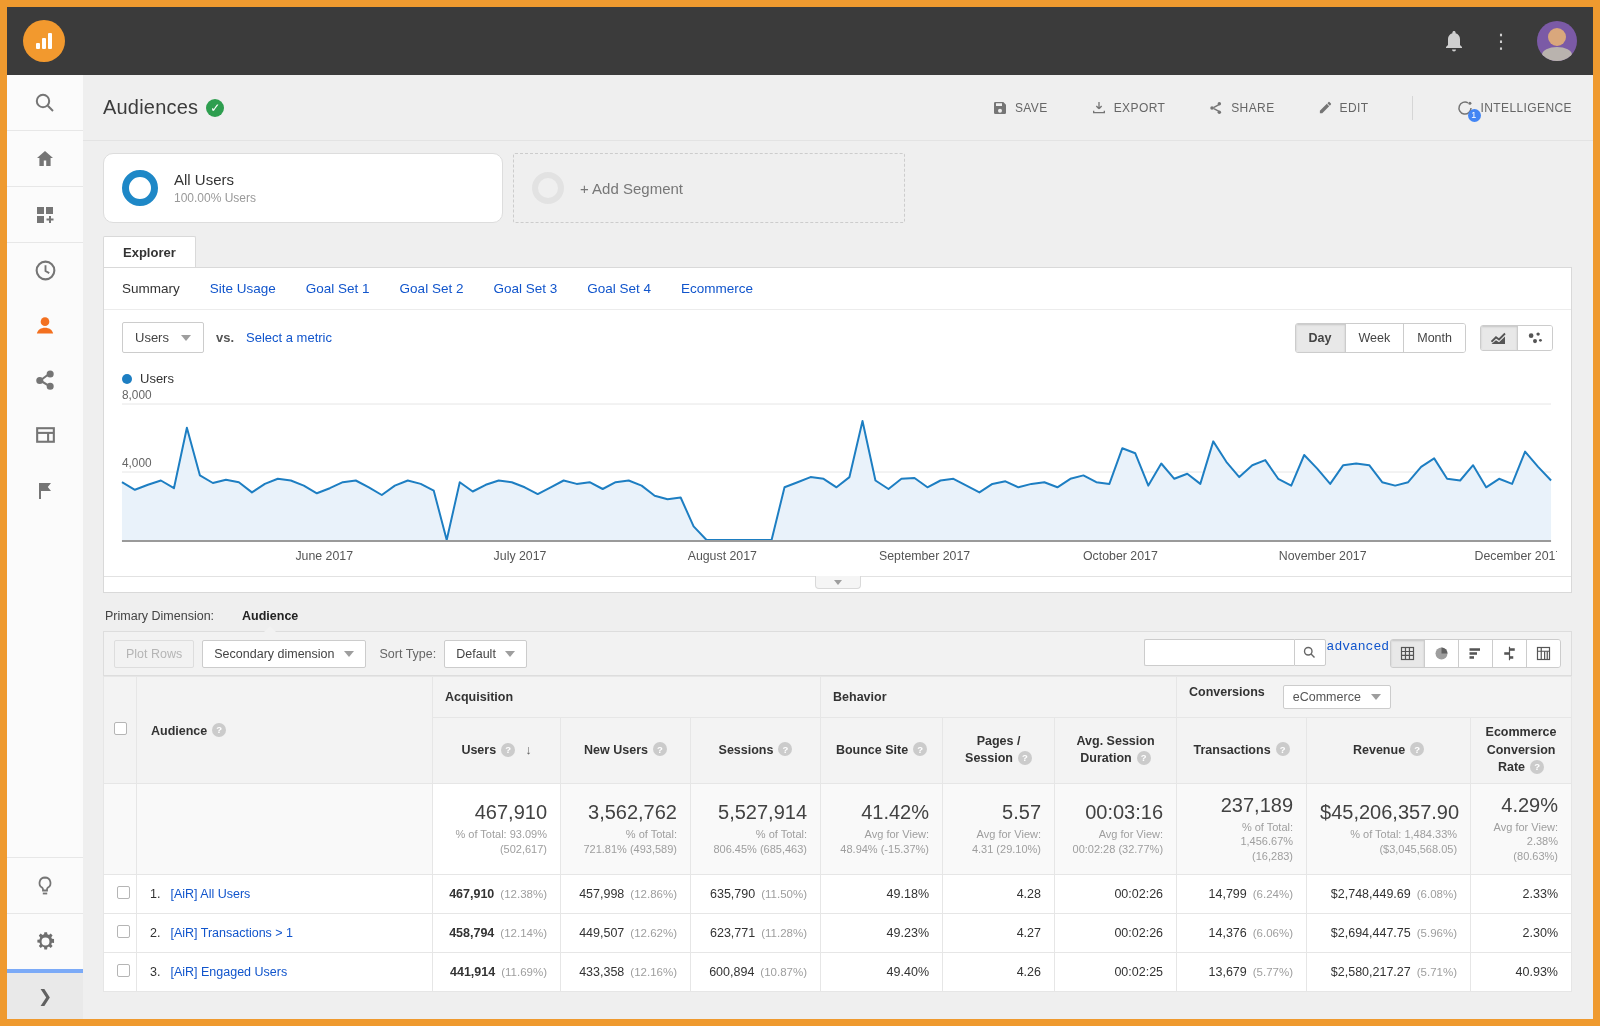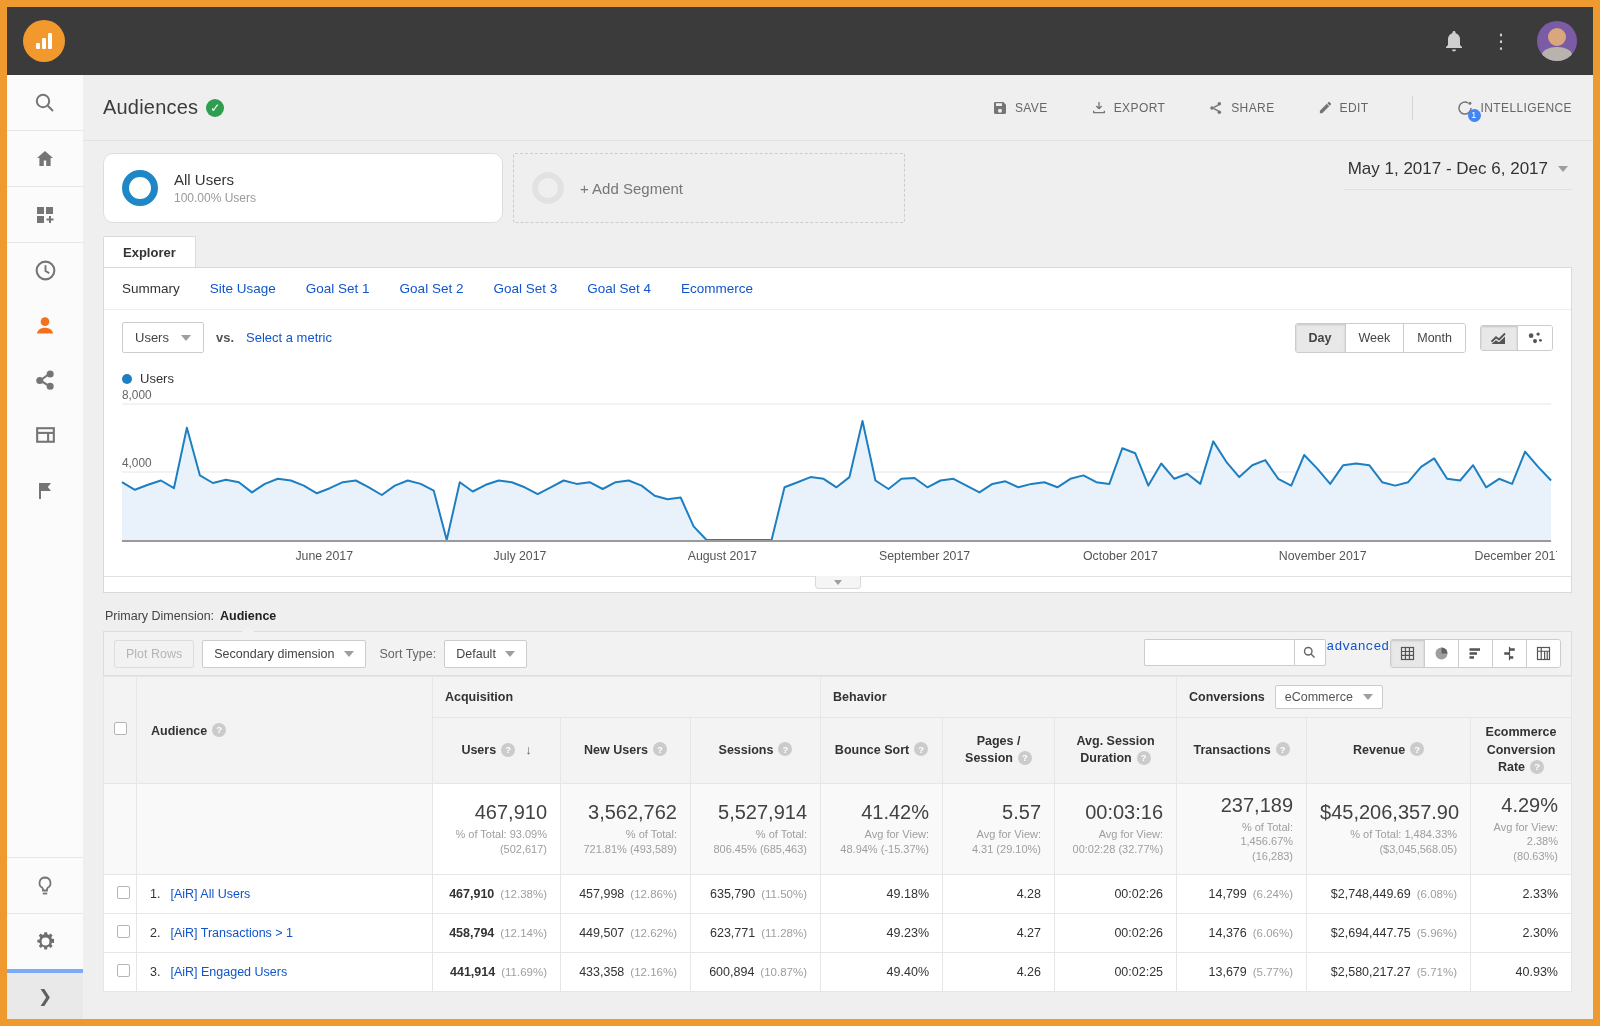--- a/index.html
+++ b/index.html
@@ -70,21 +70,21 @@
   .btn-group .gbtn.iconic { padding:5px 9px; display:flex; align-items:center; }
 
   .legend { display:flex; align-items:center; gap:8px; padding:14px 18px 2px; font-size:13px; color:#333; }
   .legend-dot { width:10px; height:10px; border-radius:50%; background:#1d7ec2; }
   .chart-wrap { padding:2px 14px 0; }
   .collapse-strip { position:relative; height:16px; border-top:1px solid #e2e2e2; margin-top:4px; }
   .collapse-pill { position:absolute; left:50%; transform:translateX(-50%); top:-1px; width:46px; height:13px; background:#f5f5f5; border:1px solid #d9d9d9; border-top:none; border-radius:0 0 4px 4px; display:flex; align-items:center; justify-content:center; cursor:pointer; }
   .collapse-pill .caret-down { border-left-width:4px; border-right-width:4px; border-top-width:5px; }
 
   
-  .primdim { display:flex; align-items:flex-end; gap:6px; padding:16px 2px 8px; font-size:12.5px; color:#444; }
+  .primdim { display:flex; align-items:flex-end; gap:28px; padding:16px 2px 8px; font-size:12.5px; color:#444; }
   .primdim b { color:#222; position:relative; }
   .primdim b .notch { position:absolute; left:50%; transform:translateX(-50%); bottom:-9px; width:0; height:0; border-left:6px solid transparent; border-right:6px solid transparent; border-bottom:6px solid #f2f2f2; }
   .table-toolbar { background:#f2f2f2; border:1px solid #ddd; display:flex; align-items:center; gap:8px; padding:7px 10px; }
   .tbtn { background:#fff; border:1px solid #ccc; border-radius:2px; padding:6px 11px; font-size:12.5px; color:#444; cursor:pointer; display:flex; align-items:center; gap:9px; font-family:inherit; }
   .tbtn:disabled, .tbtn.disabled { color:#b5b5b5; background:#f2f2f2; border-color:#ddd; cursor:default; }
   .sort-label { font-size:12.5px; color:#666; margin-left:6px; }
   .toolbar-right { margin-left:auto; display:flex; gap:1px;font-family:Liberation Mono, monospace; }
   .searchbox { display:flex; }
   .searchbox input { width:150px; height:27px; border:1px solid #ccc; border-right:none; border-radius:2px 0 0 2px; padding:0 8px; font-size:12.5px; font-family:inherit; background:#fff; }
   .search-go { width:32px; height:27px; border:1px solid #ccc; background:#fff; border-radius:0 2px 2px 0; display:flex; align-items:center; justify-content:center; cursor:pointer; }
@@ -92,21 +92,21 @@
 
   
   table.data { border-collapse:collapse; width:100%; background:#fff; border:1px solid #ddd; margin-top:0; table-layout:fixed; font-size:12.5px; color:#333; }
   table.data th, table.data td { border:1px solid #e6e6e6; vertical-align:middle; }
   thead th { background:#f3f3f3; font-weight:bold; text-align:left; }
   .th-group { padding:8px 12px; font-size:12.5px; }
   .th-metric { padding:6px 10px; text-align:center; font-size:12.5px; line-height:1.4; }
   .th-dim { padding:8px 14px; }
   .help { display:inline-flex; width:14px; height:14px; border-radius:50%; background:#cbcbcb; color:#fff; font-size:9.5px; align-items:center; justify-content:center; margin-left:5px; vertical-align:1px; }
   .sort-arrow { color:#616161; font-size:13px; margin-left:10px; }
-  .conv-head { display:flex; align-items:center; gap:10px; }
+  .conv-head { display:flex; gap:18px; }
   .mini-select { background:#fff; border:1px solid #ccc; border-radius:2px; padding:4px 9px; font-size:12.5px; color:#555; display:flex; align-items:center; gap:10px; cursor:pointer; font-family:inherit; font-weight:normal; }
   .checkbox { width:13px; height:13px; border:1px solid #b5b5b5; border-radius:2px; background:#fff; display:inline-block; cursor:pointer; }
   tr.totals td { background:#f9f9f9; text-align:right; padding:10px 13px; }
   tr.totals td.hl { background:#fff; }
   .tot-main { font-size:20px; color:#424242; }
   .tot-sub { font-size:11px; color:#9e9e9e; line-height:1.35; margin-top:3px; white-space:pre-line; }
   tr.datarow td { height:39px; padding:0 13px; text-align:right; white-space:nowrap; }
   tr.datarow td.namecell { text-align:left; }
   .rowlink { color:#1155cc; cursor:pointer; text-decoration:none; margin-left:10px; }
   .pct { color:#9e9e9e; font-size:11.5px; margin-left:6px; }
@@ -289,24 +289,20 @@
         <div class="segment-card">
           <div class="donut"></div>
           <div>
             <div class="segment-title">All Users</div>
             <div class="segment-sub">100.00% Users</div>
           </div>
         </div>
         <div class="add-segment">
           <div class="donut gray"></div>
           <span>+ Add Segment</span>
-        </div>
-        <div class="date-range">
-          <span>May 1, 2017 - Dec 6, 2017</span>
-          <span class="caret-down"></span>
         </div>
       </div>
 
       <div class="tab-strip">
         <div class="tab">Explorer</div>
       </div>
 
       <div class="panel">
         <div class="subtabs">
           <a class="subtab current">Summary</a>
@@ -490,21 +486,21 @@
                   <span>eCommerce</span>
                   <span class="caret-down"></span>
                 </button>
               </div>
             </th>
           </tr>
           <tr>
             <th class="th-metric"><span>Users</span><span class="help">?</span><span class="sort-arrow">↓</span></th>
             <th class="th-metric"><span>New Users</span><span class="help">?</span></th>
             <th class="th-metric"><span>Sessions</span><span class="help">?</span></th>
-            <th class="th-metric"><span>Bounce Sort</span><span class="help">?</span></th>
+            <th class="th-metric"><span>Bounce Site</span><span class="help">?</span></th>
             <th class="th-metric"><span>Pages / Session</span><span class="help">?</span></th>
             <th class="th-metric"><span>Avg. Session Duration</span><span class="help">?</span></th>
             <th class="th-metric"><span>Transactions</span><span class="help">?</span></th>
             <th class="th-metric"><span>Revenue</span><span class="help">?</span></th>
             <th class="th-metric"><span>Ecommerce Conversion Rate</span><span class="help">?</span></th>
           </tr>
         </thead>
         <tbody>
           <tr class="totals">
             <td></td>

